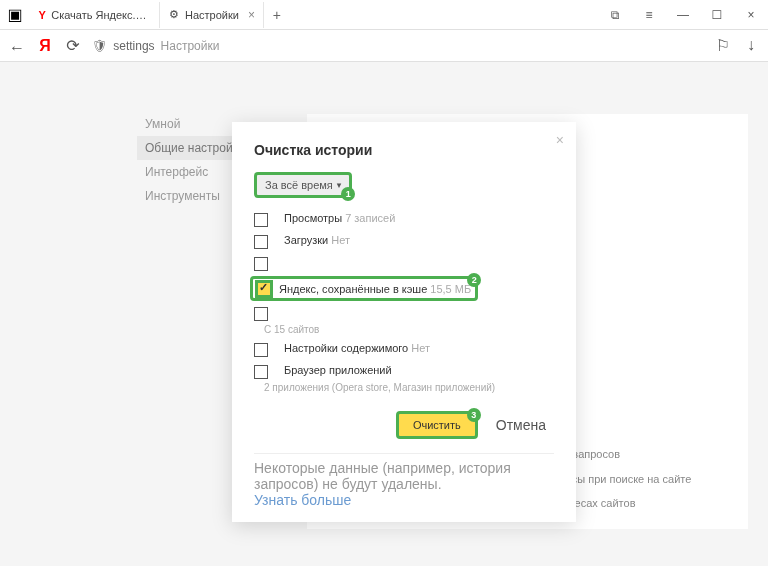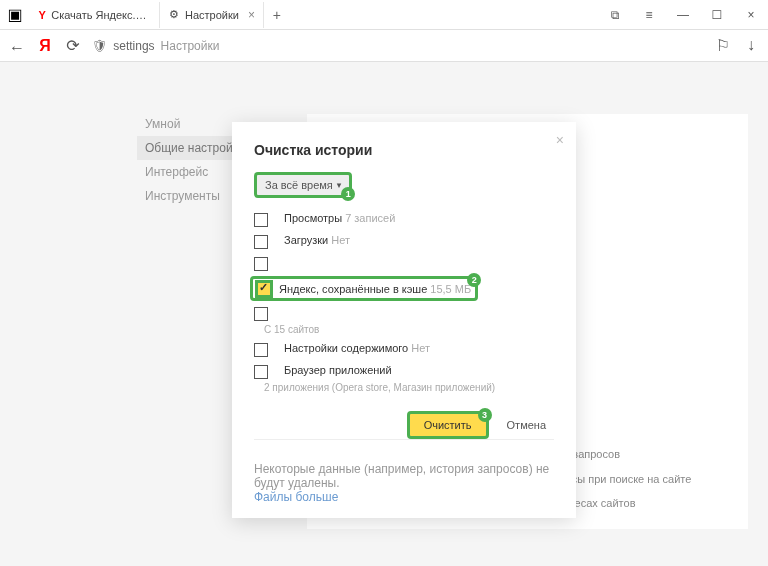--- a/index.html
+++ b/index.html
@@ -45,23 +45,23 @@
 .chk.checked { background: #ffdb4d; border-color: #4caf50; box-shadow: 0 0 0 2px #4caf50; position: relative; }
 .chk.checked::after { content: "✓"; position: absolute; left: 1px; top: -2px; font-size: 11px; color: #333; font-weight: bold; }
 .opt-label { color: #333; }
 .opt-hint { color: #aaa; margin-left: 3px; }
 .opt-sub { font-size: 10px; color: #aaa; margin-left: 10px; margin-top: -4px; margin-bottom: 7px; }
 .opt-hl { position: relative; display: inline-block; padding-right: 4px; }
 .opt-hl-border { border: 3px solid #4caf50; border-radius: 4px; padding: 2px 4px; margin: -2px -4px; }
 
 .dlg-actions { display: flex; justify-content: flex-end; gap: 10px; margin-top: 18px; align-items: center; }
 .btn-primary { background: #ffdb4d; border: 3px solid #4caf50; border-radius: 4px; padding: 5px 14px; font-size: 11px; color: #333; position: relative; }
-.btn-secondary { background: none; border: none; font-size: 11px; color: #555; padding: 5px 8px; }
+.btn-secondary { background: none; border: none; font-size: 14px; color: #555; padding: 5px 8px; }
 
-.footer-note { padding-top: 22px; border-top: 1px solid #eee; font-size: 12px; color: #999; }
+.footer-note { margin-top: 14px; padding-top: 6px; border-top: 1px solid #eee; font-size: 14px; color: #999; }
 .footer-note a { color: #6b9bd1; text-decoration: none; }
 .arrow-down { font-size: 9px; margin-left: 4px; }
 </style>
 </head>
 <body>
 
 <div class="titlebar">
   <div class="titlebar-icon">▣</div>
   <div class="tab">
     <span class="tab-favicon" style="color:#ff0000;font-weight:bold">Y</span>
@@ -161,15 +161,15 @@
   <div class="dlg-actions">
     <button class="btn-primary">
       <span>Очистить</span>
       <span class="badge badge-3">3</span>
     </button>
     <button class="btn-secondary">Отмена</button>
   </div>
 
   <div class="footer-note">
     <span>Некоторые данные (например, история запросов) не будут удалены.</span><br>
-    <a href="#">Файлы больше</a>
+    <a href="#">Узнать больше</a>
   </div>
 </div>
 
 </body></html>

